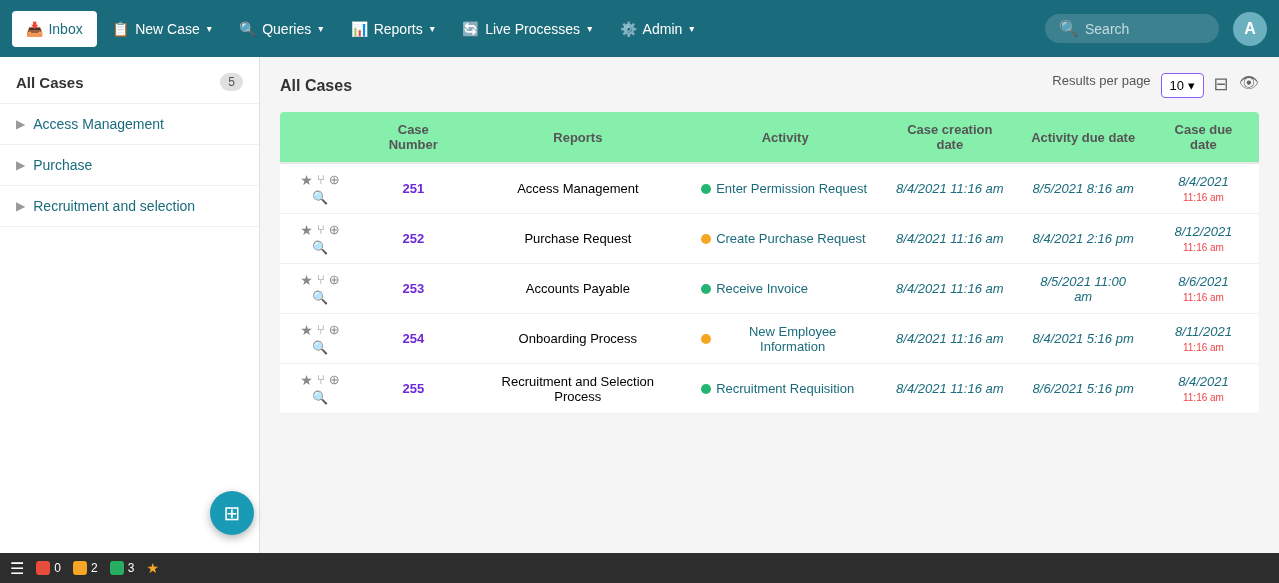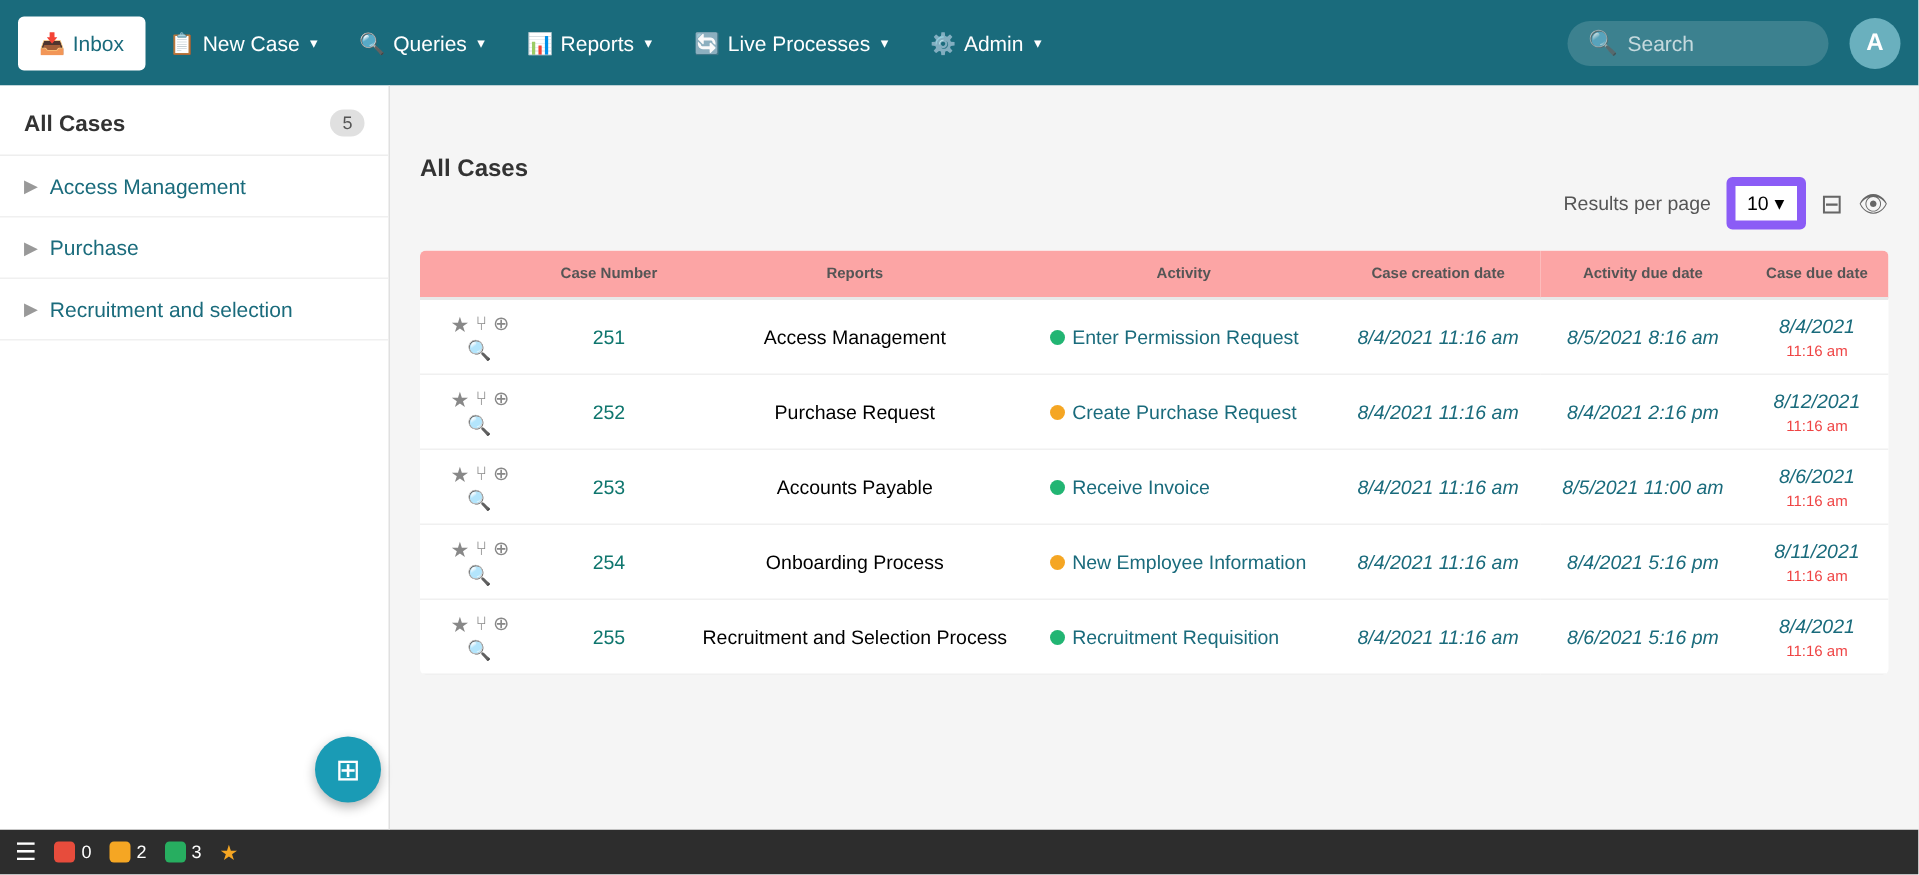--- a/index.html
+++ b/index.html
@@ -149,32 +149,31 @@
       justify-content: space-between;
       margin-bottom: 14px;
     }
     .content-title {
       font-size: 16px;
       font-weight: 600;
       color: #333;
     }
     .content-controls {
       display: flex;
-      align-items: center;
+      align-items: flex-start;
       gap: 10px;
-      margin-top: 45px;
     }
     .results-label {
       font-size: 13px;
       color: #555;
     }
     .per-page-select {
       display: flex;
       align-items: center;
-      border: 6px solid #8b5cf6;
+      border: 1px solid #8b5cf6;
       border-radius: 4px;
       background: white;
       padding: 4px 8px;
       font-size: 13px;
       gap: 4px;
       cursor: pointer;
     }
     .filter-icon-btn {
       background: none;
       border: none;
@@ -200,32 +199,32 @@
       font-size: 13px;
     }
     .cases-table thead tr {
       border-bottom: 2px solid #e8e8e8;
     }
     .cases-table th {
       padding: 10px 12px;
       text-align: center;
       color: #555;
       font-weight: 600;
-      font-size: 10px;
-      background: #fca5a5;
+      font-size: 13px;
+      background: #86efac;
     }
     .cases-table td {
       padding: 8px 12px;
       text-align: center;
       border-bottom: 1px solid #f0f0f0;
       vertical-align: middle;
     }
     .case-num {
-      color: #0f766e;
-      font-weight: 400;
+      color: #6d28d9;
+      font-weight: 700;
       cursor: pointer;
     }
     .activity-link {
       color: #1a6b7c;
       cursor: pointer;
       display: flex;
       align-items: center;
       gap: 5px;
     }
     .status-dot {

